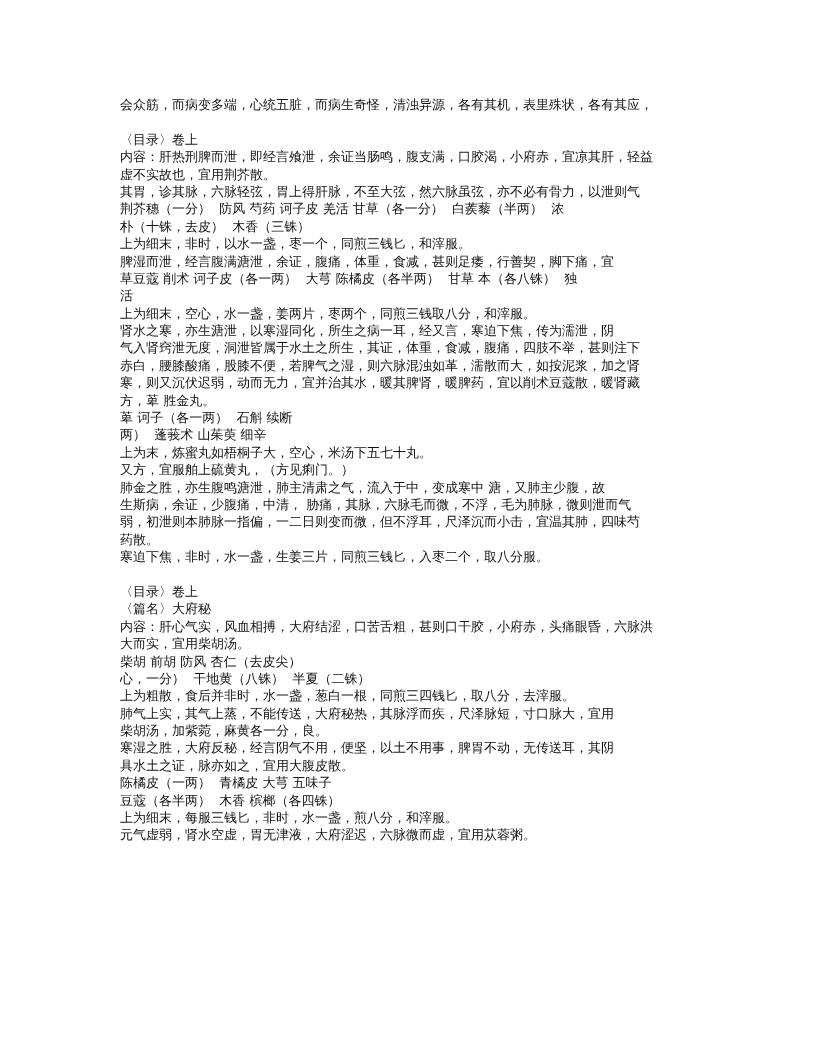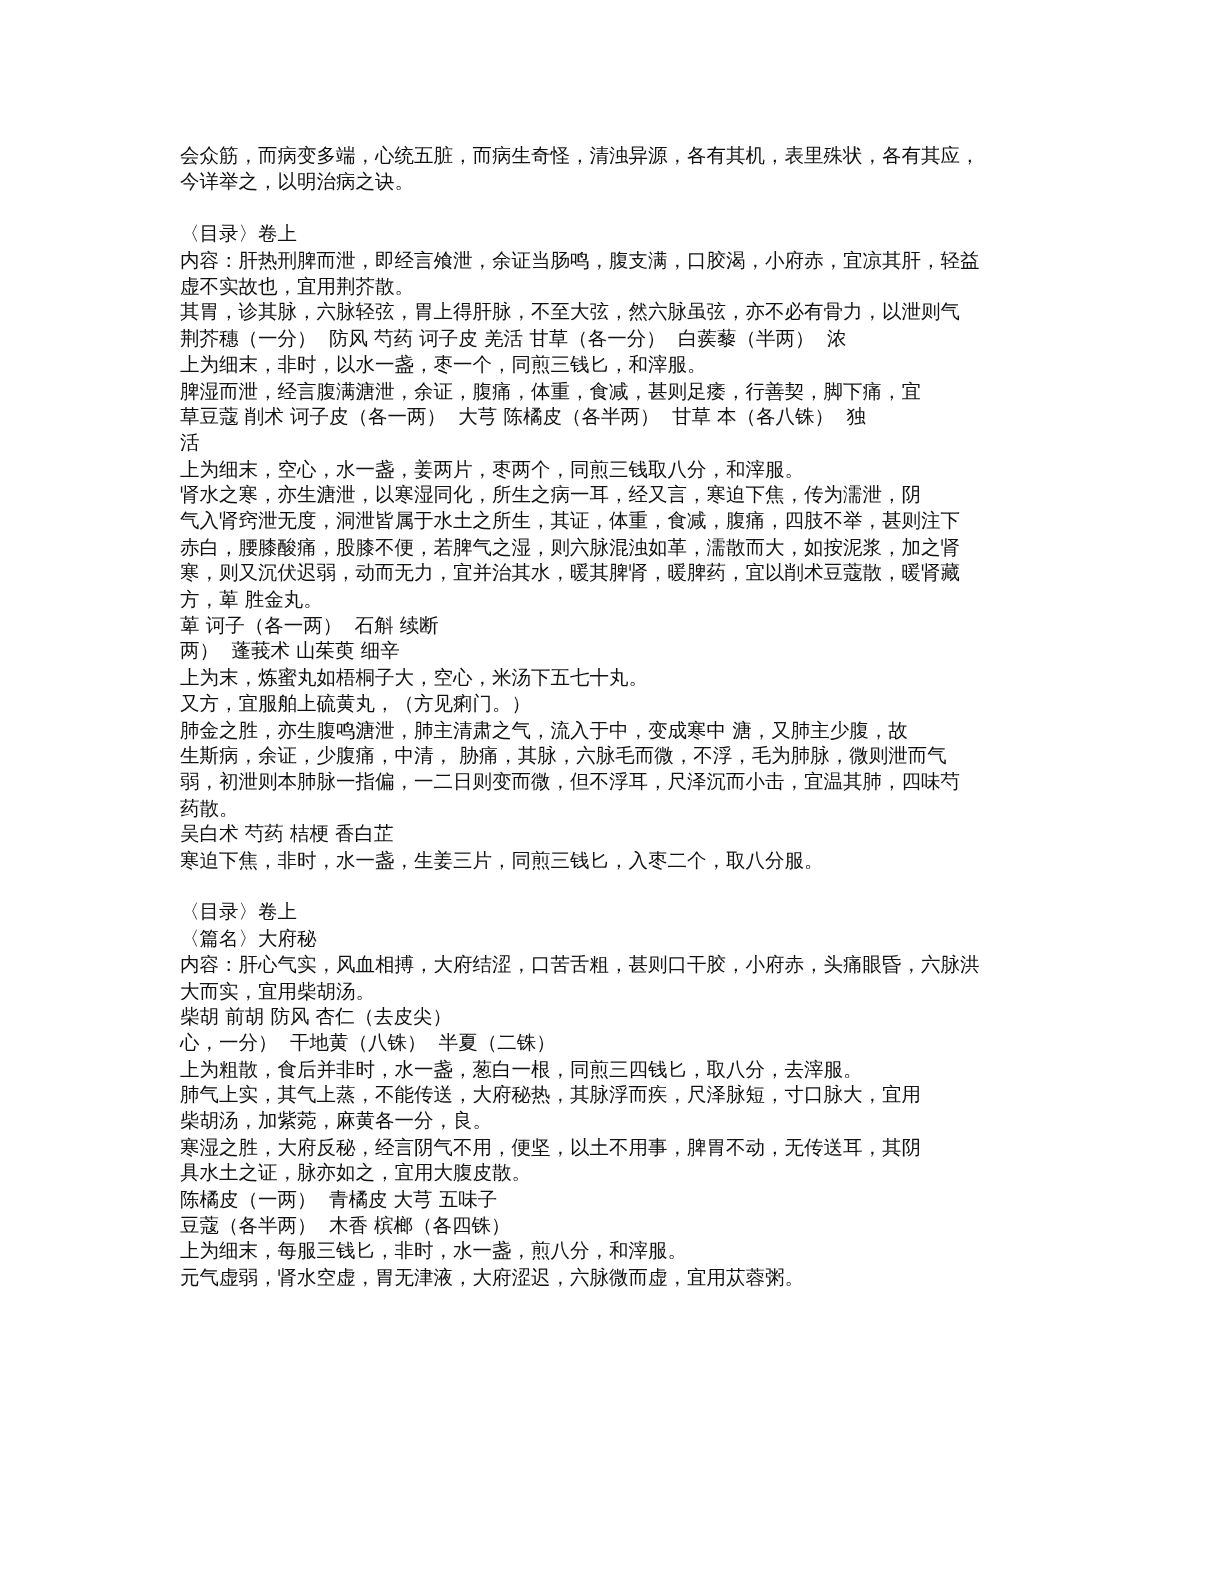--- a/index.html
+++ b/index.html
@@ -16,49 +16,48 @@
   }
   .line { white-space: pre; display: block; height: 17.4px; }
   .blank { display: block; height: 17.4px; }
 </style>
 </head>
 <body>
 
 <div class="page">
   <div>
     <span class="line">会众筋，而病变多端，心统五脏，而病生奇怪，清浊异源，各有其机，表里殊状，各有其应，</span>
-    <span class="line">今详举之，以明治病之诀。</span>
   </div>
   <span class="blank"></span>
 
   <div>
     <span class="line">〈目录〉卷上</span>
     <span class="line">内容：肝热刑脾而泄，即经言飧泄，余证当肠鸣，腹支满，口胶渴，小府赤，宜凉其肝，轻益</span>
     <span class="line">虚不实故也，宜用荆芥散。</span>
     <span class="line">其胃，诊其脉，六脉轻弦，胃上得肝脉，不至大弦，然六脉虽弦，亦不必有骨力，以泄则气</span>
     <span class="line">荆芥穗（一分）  防风 芍药 诃子皮 羌活 甘草（各一分）  白蒺藜（半两）  浓</span>
+    <span class="line">朴（十铢，去皮）  木香（三铢）</span>
     <span class="line">上为细末，非时，以水一盏，枣一个，同煎三钱匕，和滓服。</span>
     <span class="line">脾湿而泄，经言腹满溏泄，余证，腹痛，体重，食减，甚则足痿，行善契，脚下痛，宜</span>
     <span class="line">草豆蔻 削术 诃子皮（各一两）  大芎 陈橘皮（各半两）  甘草 本（各八铢）  独</span>
     <span class="line">活</span>
     <span class="line">上为细末，空心，水一盏，姜两片，枣两个，同煎三钱取八分，和滓服。</span>
     <span class="line">肾水之寒，亦生溏泄，以寒湿同化，所生之病一耳，经又言，寒迫下焦，传为濡泄，阴</span>
     <span class="line">气入肾窍泄无度，洞泄皆属于水土之所生，其证，体重，食减，腹痛，四肢不举，甚则注下</span>
     <span class="line">赤白，腰膝酸痛，股膝不便，若脾气之湿，则六脉混浊如革，濡散而大，如按泥浆，加之肾</span>
     <span class="line">寒，则又沉伏迟弱，动而无力，宜并治其水，暖其脾肾，暖脾药，宜以削术豆蔻散，暖肾藏</span>
     <span class="line">方，萆 胜金丸。</span>
     <span class="line">萆 诃子（各一两）  石斛 续断</span>
     <span class="line">两）  蓬莪术 山茱萸 细辛</span>
     <span class="line">上为末，炼蜜丸如梧桐子大，空心，米汤下五七十丸。</span>
     <span class="line">又方，宜服舶上硫黄丸，（方见痢门。）</span>
     <span class="line">肺金之胜，亦生腹鸣溏泄，肺主清肃之气，流入于中，变成寒中 溏，又肺主少腹，故</span>
     <span class="line">生斯病，余证，少腹痛，中清， 胁痛，其脉，六脉毛而微，不浮，毛为肺脉，微则泄而气</span>
     <span class="line">弱，初泄则本肺脉一指偏，一二日则变而微，但不浮耳，尺泽沉而小击，宜温其肺，四味芍</span>
     <span class="line">药散。</span>
-    <span class="line">吴白术 芍药 桔梗 香白芷</span>
     <span class="line">寒迫下焦，非时，水一盏，生姜三片，同煎三钱匕，入枣二个，取八分服。</span>
   </div>
   <span class="blank"></span>
 
   <div>
     <span class="line">〈目录〉卷上</span>
     <span class="line">〈篇名〉大府秘</span>
     <span class="line">内容：肝心气实，风血相搏，大府结涩，口苦舌粗，甚则口干胶，小府赤，头痛眼昏，六脉洪</span>
     <span class="line">大而实，宜用柴胡汤。</span>
     <span class="line">柴胡 前胡 防风 杏仁（去皮尖）</span>

